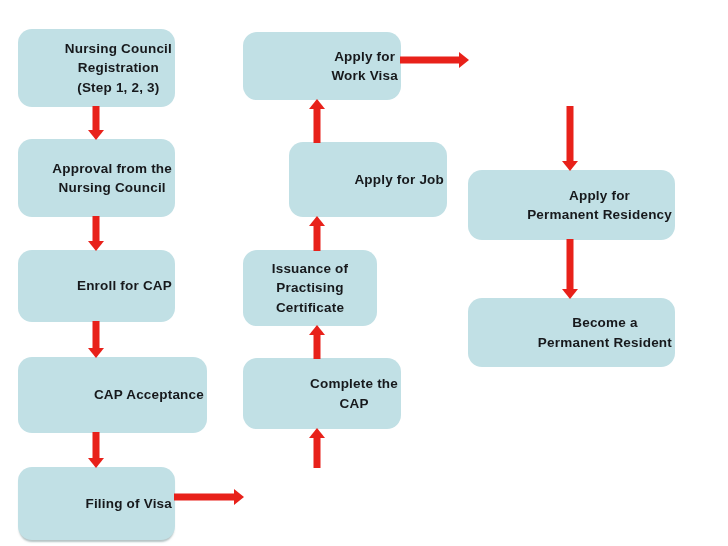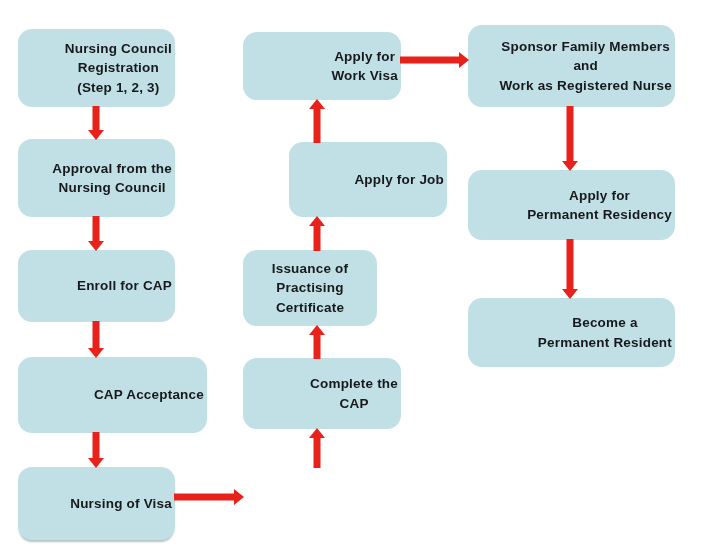--- a/index.html
+++ b/index.html
@@ -65,44 +65,39 @@
     <span class="node-label">Approval from the
 Nursing Council</span>
   </div>
   <div class="node" style="left:18px; top:250px; width:157px; height:72px;">
     <span class="node-label">Enroll for CAP</span>
   </div>
   <div class="node" style="left:18px; top:357px; width:189px; height:76px;">
     <span class="node-label">CAP Acceptance</span>
   </div>
   <div class="node shadowed" style="left:18px; top:467px; width:157px; height:73px;">
-    <span class="node-label">Nursing of Visa</span>
+    <span class="node-label">Filing of Visa</span>
   </div>
 
   <div class="node" style="left:243px; top:32px; width:158px; height:68px;">
     <span class="node-label">Apply for
 Work Visa</span>
   </div>
   <div class="node" style="left:243px; top:142px; width:158px; height:75px;margin-left:46px;">
     <span class="node-label">Apply for Job</span>
   </div>
   <div class="node" style="left:243px; top:250px; width:134px; height:76px;">
     <span class="node-label">Issuance of
 Practising Certificate</span>
   </div>
   <div class="node" style="left:243px; top:358px; width:158px; height:71px;">
     <span class="node-label">Complete the
 CAP</span>
   </div>
 
-  <div class="node" style="left:468px; top:25px; width:207px; height:82px;">
-    <span class="node-label">Sponsor Family Members
-and
-Work as Registered Nurse</span>
-  </div>
   <div class="node" style="left:468px; top:170px; width:207px; height:70px;">
     <span class="node-label">Apply for
 Permanent Residency</span>
   </div>
   <div class="node" style="left:468px; top:298px; width:207px; height:69px;">
     <span class="node-label">Become a
 Permanent Resident</span>
   </div>
 
   <div class="arrow down" style="left:88px; top:106px; width:16px; height:34px;">

